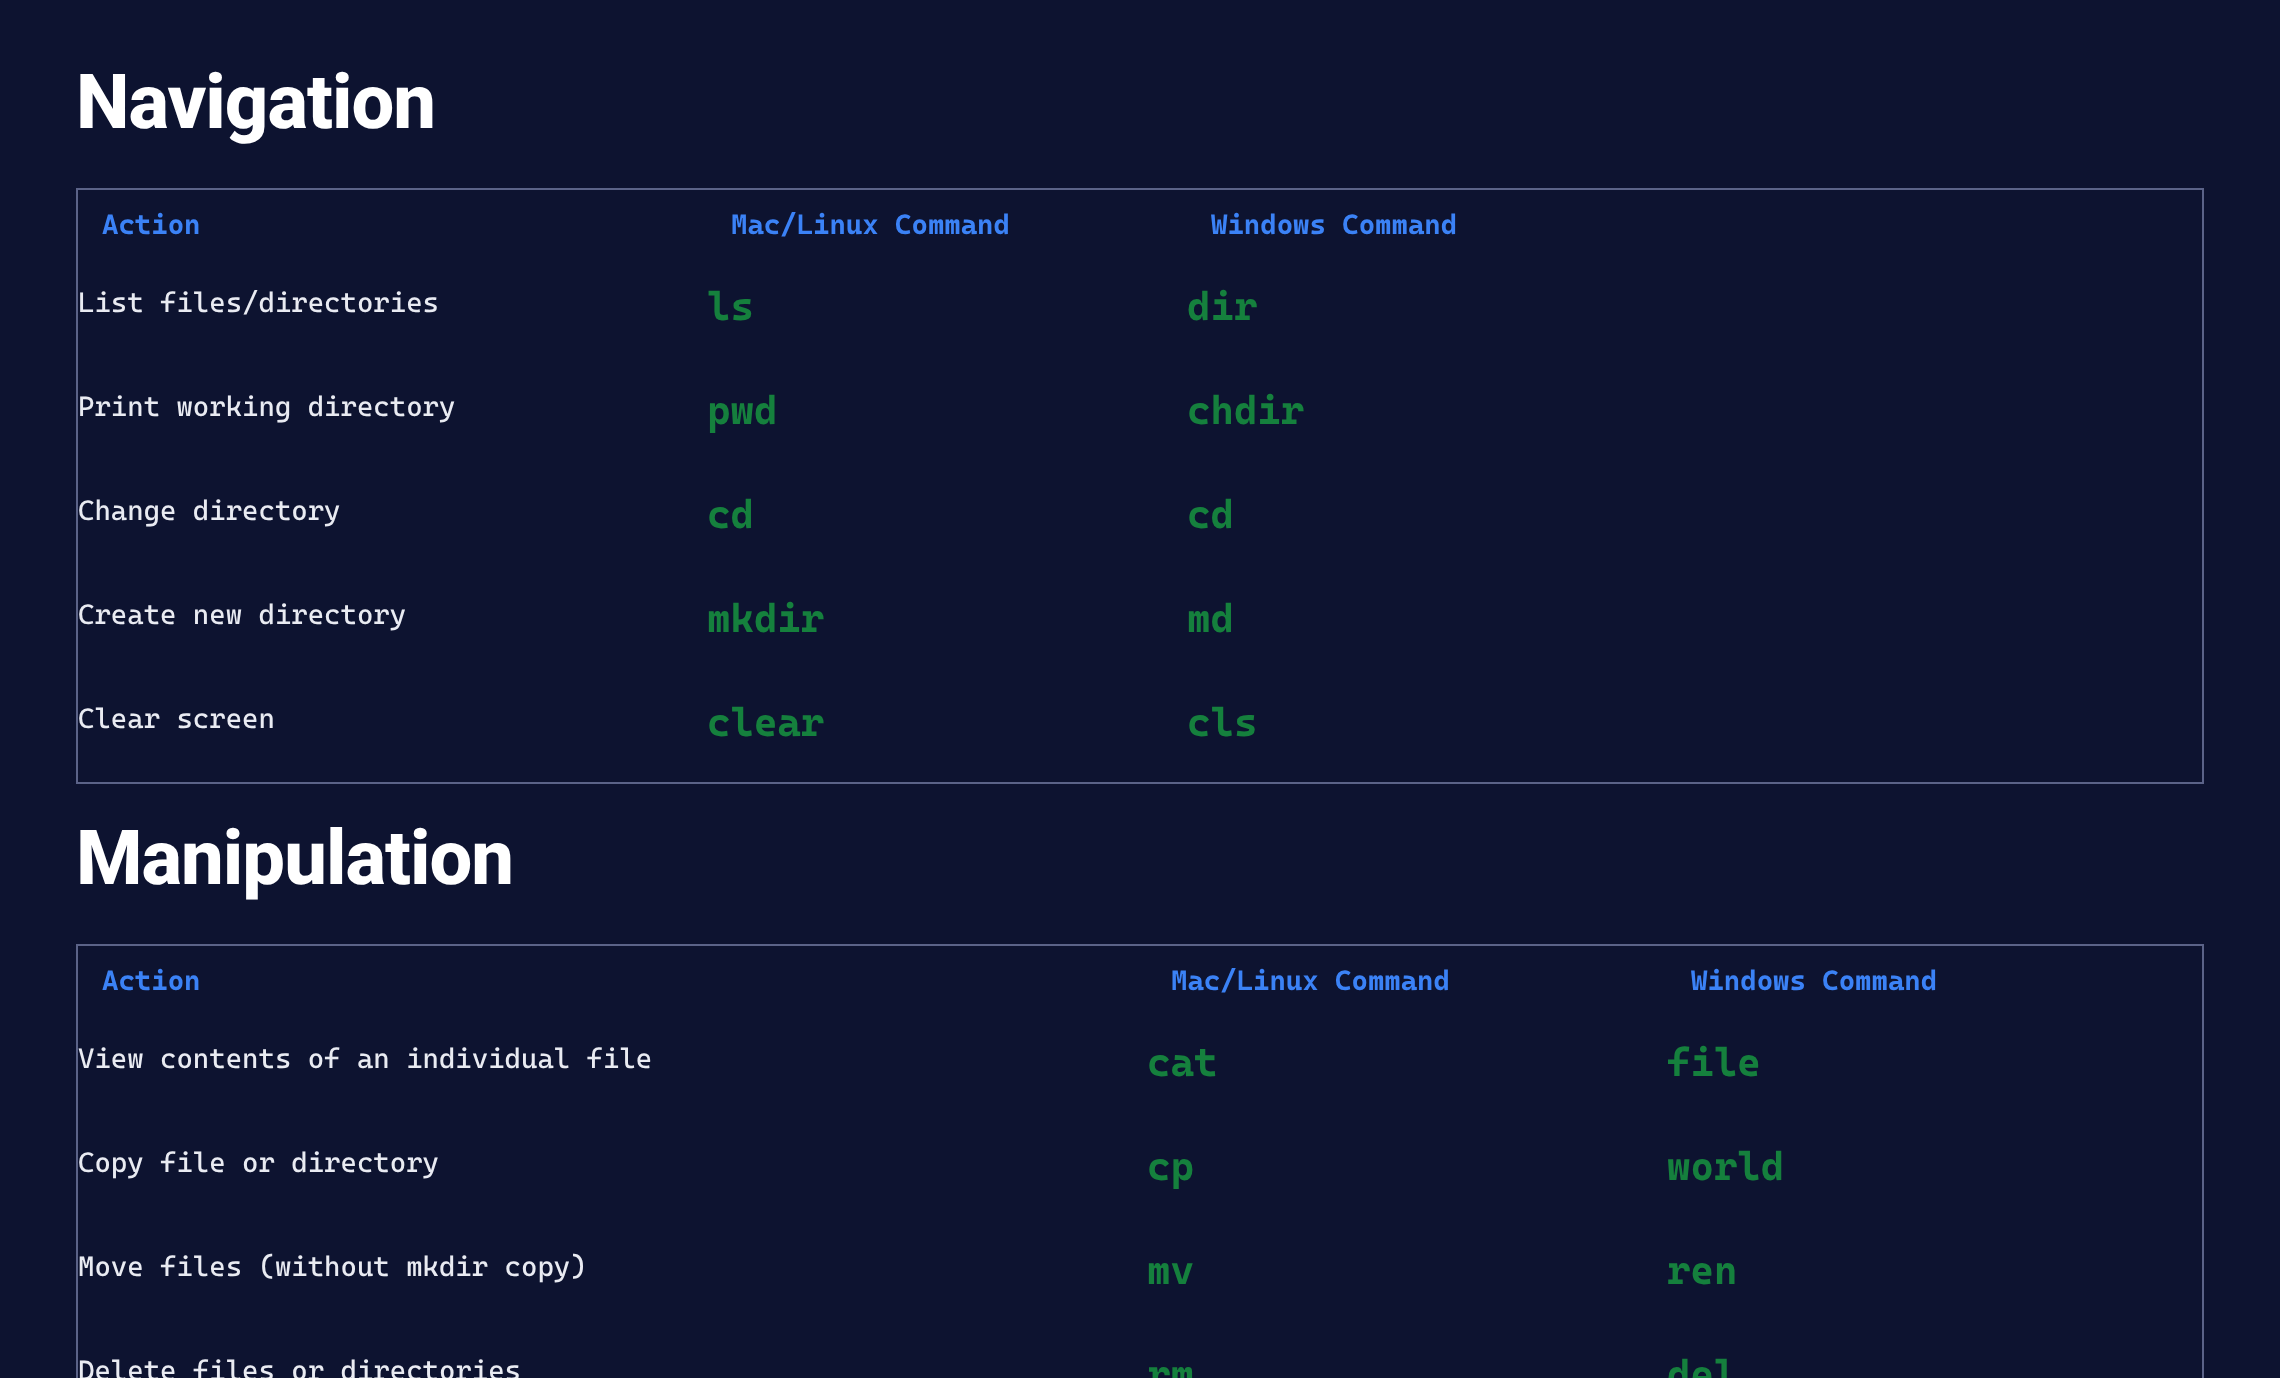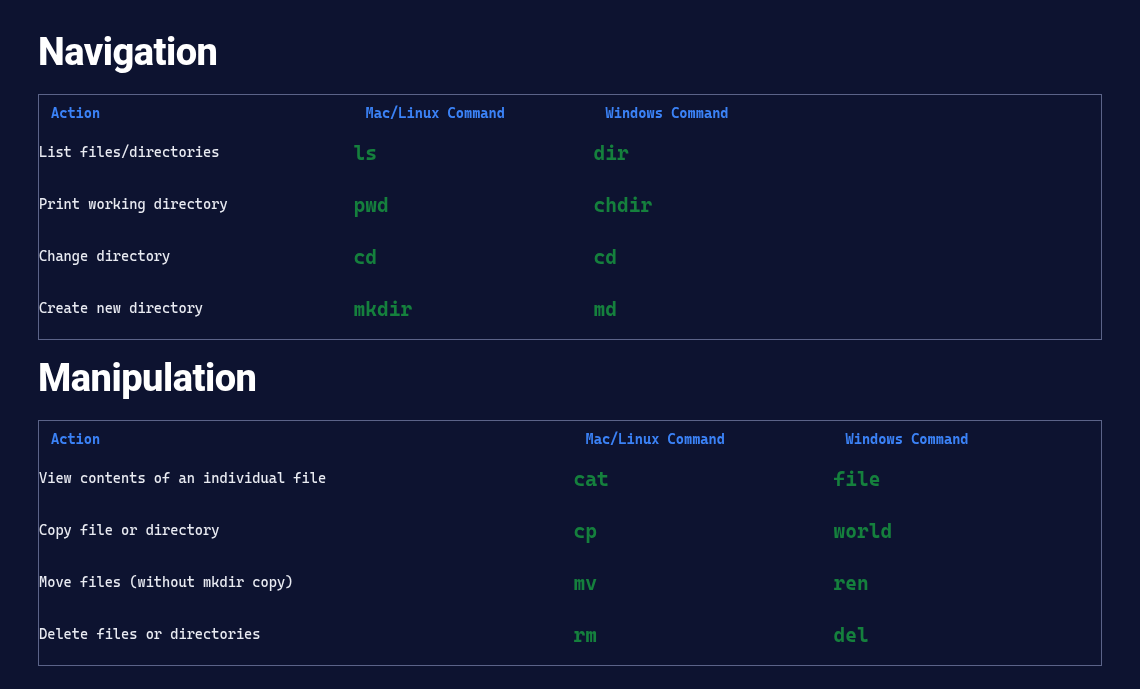--- a/index.html
+++ b/index.html
@@ -97,20 +97,25 @@
       <tr>
         <td class="action-cell">Change directory</td>
         <td class="command-cell">cd</td>
         <td class="command-cell">cd</td>
       </tr>
       <tr>
         <td class="action-cell">Create new directory</td>
         <td class="command-cell">mkdir</td>
         <td class="command-cell">md</td>
       </tr>
+      <tr>
+        <td class="action-cell">Clear screen</td>
+        <td class="command-cell">clear</td>
+        <td class="command-cell">cls</td>
+      </tr>
     </tbody>
   </table>
 </div>
 
 <div class="section-block">
   <h2 class="section-heading">Manipulation</h2>
   <table class="command-table manipulation-table">
     <colgroup>
       <col class="col-action">
       <col class="col-mac">

